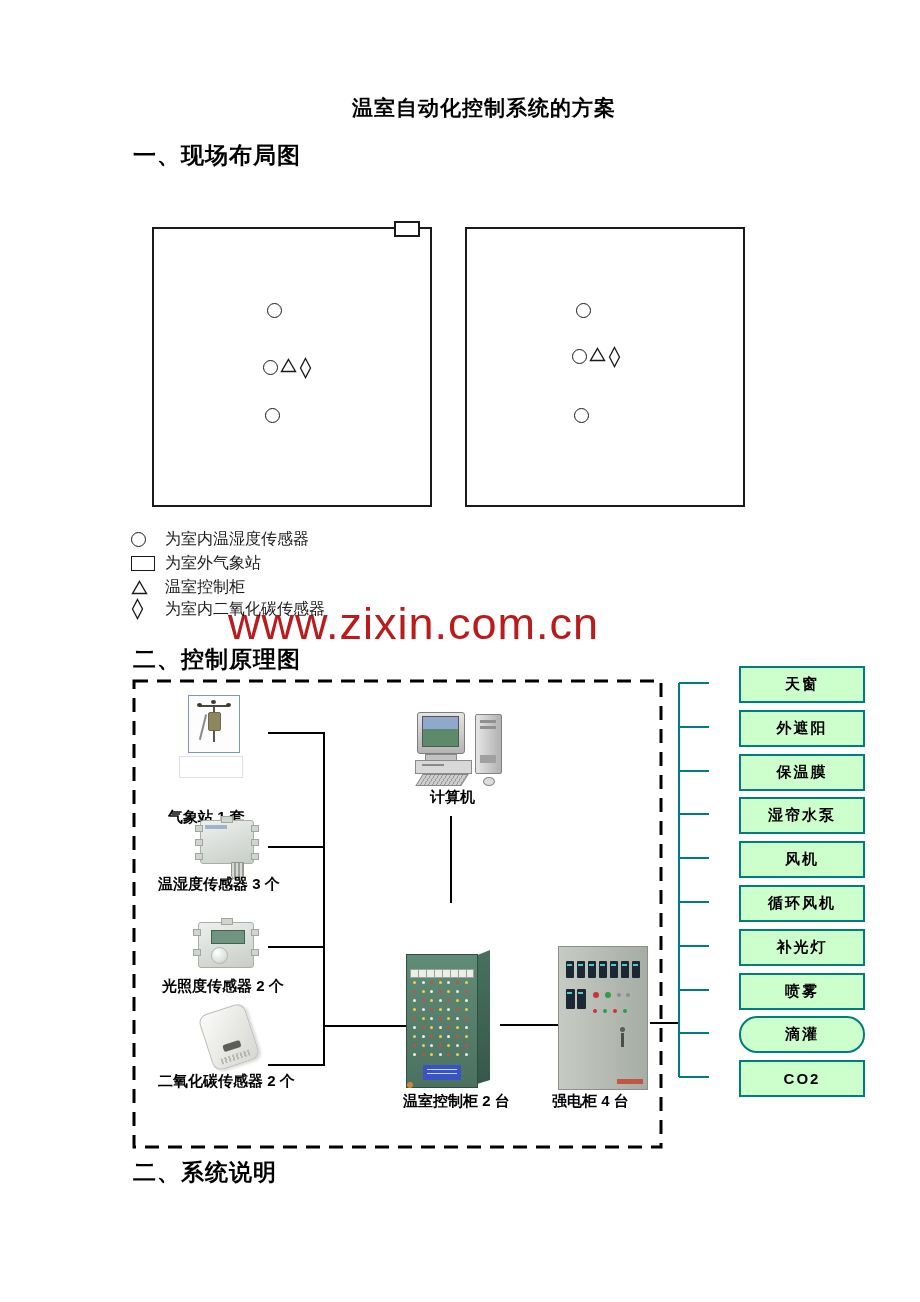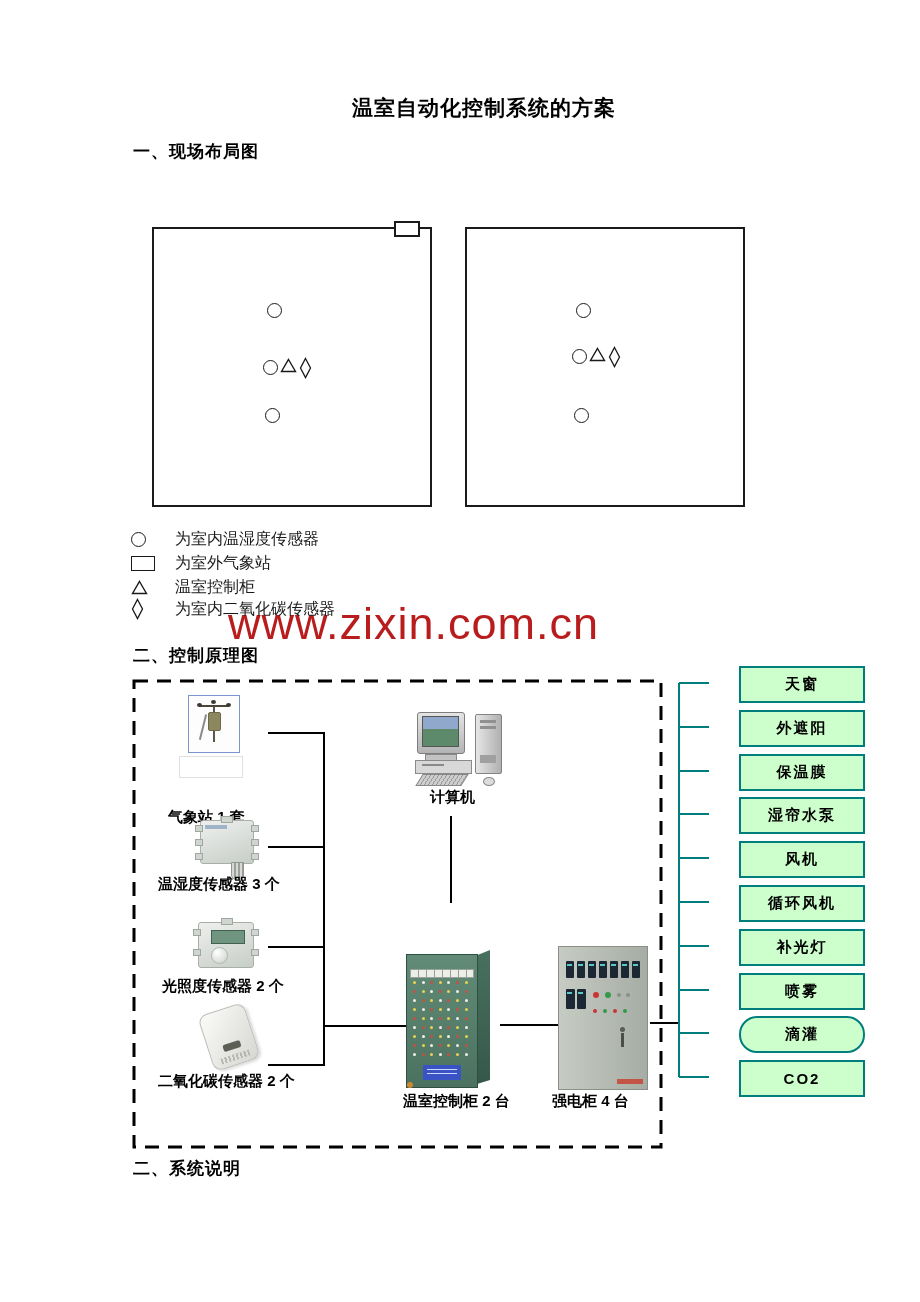--- a/index.html
+++ b/index.html
@@ -3,28 +3,28 @@
 <meta charset="utf-8">
 <style>
   html,body{margin:0;padding:0;background:#fff;}
   .page{position:relative;width:920px;height:1302px;background:#fff;overflow:hidden;
         font-family:"Liberation Sans",sans-serif;color:#000;}
   .abs{position:absolute;}
   .z2{z-index:2;}
   
   .doc-title{left:0;width:920px;top:94px;text-align:center;font-size:21px;font-weight:bold;
              transform:translateX(24px);letter-spacing:1px;}
-  .sec-head{font-size:17px;font-weight:bold;letter-spacing:1px;}
+  .sec-head{font-size:23px;font-weight:bold;letter-spacing:1px;}
   
   .room{border:2px solid #1a1a1a;background:#fff;}
   .ws-marker{border:2px solid #1a1a1a;background:#fff;}
   .sym-circle{width:13px;height:13px;border:1.5px solid #1a1a1a;border-radius:50%;background:#fff;}
   .legend-row{height:24px;display:flex;align-items:center;}
   .legend-sym{width:34px;display:flex;align-items:center;}
-  .legend-text{font-family:"Liberation Serif",serif;font-size:16px;color:#1a1a1a;margin-left:10px;}
+  .legend-text{font-family:"Liberation Serif",serif;font-size:16px;color:#1a1a1a;}
   .legend-rect{width:22px;height:13px;border:1.5px solid #1a1a1a;background:#fff;}
   
   .watermark{left:228px;top:598px;font-size:45px;letter-spacing:1px;color:#b91c1c;z-index:0;
              font-family:"Liberation Sans",sans-serif;}
   
   #diagram-svg{position:absolute;left:0;top:0;z-index:1;}
   .dev-label{font-size:15px;font-weight:bold;white-space:nowrap;}
   .actuator{position:absolute;left:707px;width:122px;height:33px;z-index:2;
             background:var(--act-fill,#ccffcc);border:2px solid var(--act-border,#007d7d);
             display:flex;align-items:center;justify-content:center;

